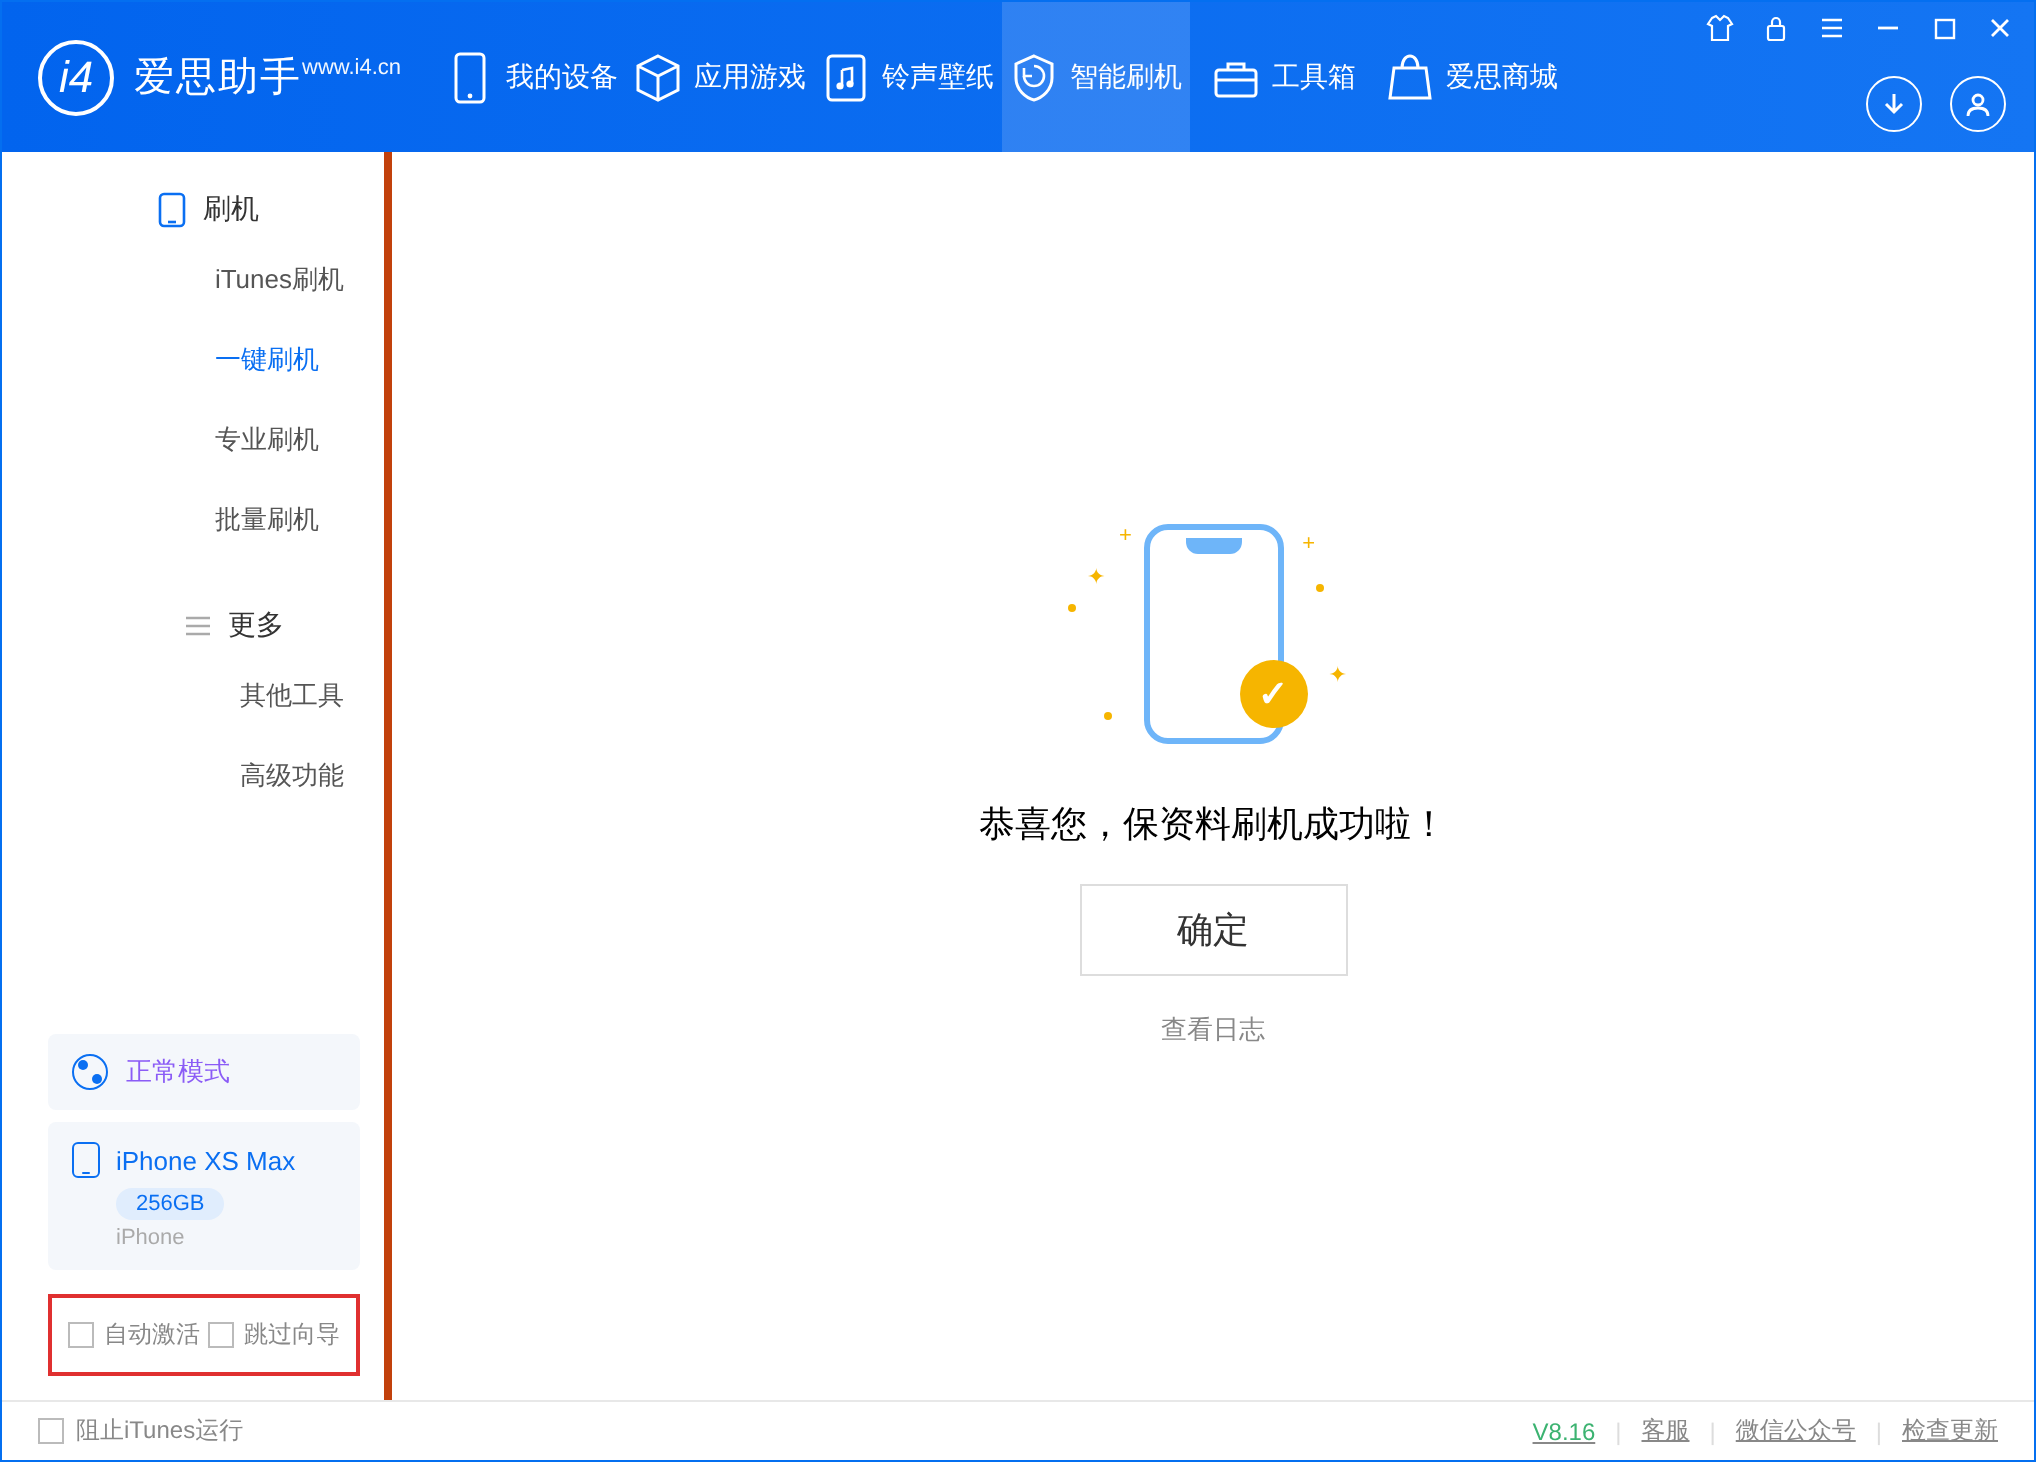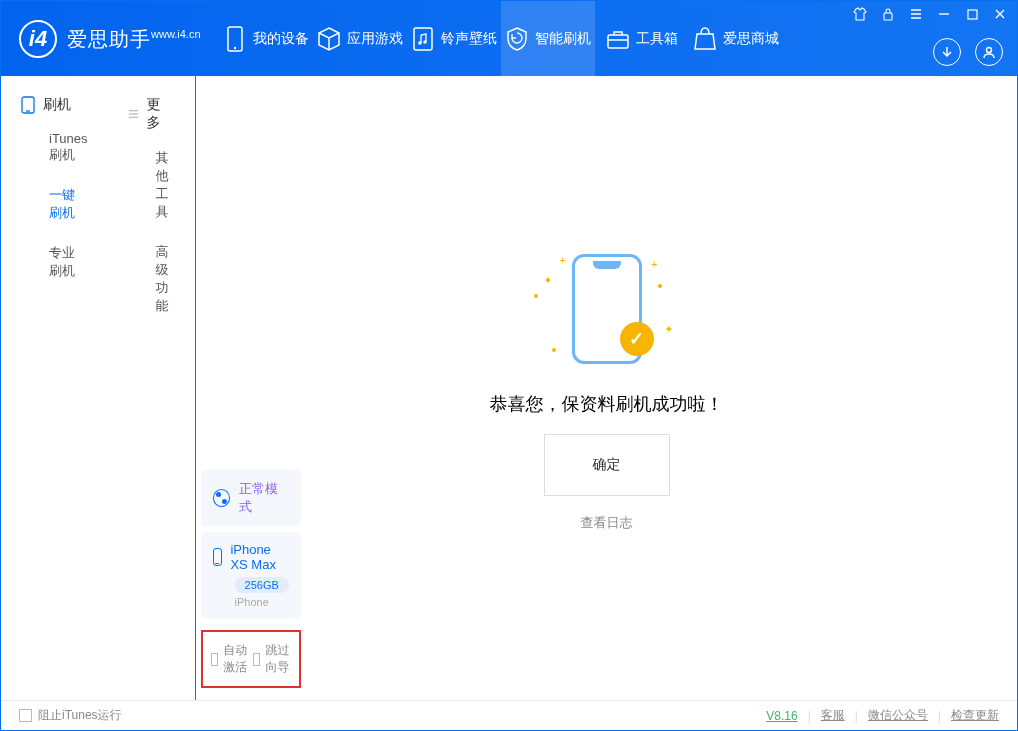--- a/index.html
+++ b/index.html
@@ -2,41 +2,41 @@
 <html><head>
   <meta charset="utf-8">
   <style>
     * { margin: 0; padding: 0; box-sizing: border-box; font-family: "Microsoft YaHei", Arial, sans-serif; }
     body { background: #fff; }
     .app { width: 1018px; height: 731px; border: 1px solid #046ff0; display: flex; flex-direction: column; position: relative; }
     
     
     .header { height: 75px; background: linear-gradient(to right, #0264ee, #1475f3); display: flex; align-items: stretch; color: #fff; position: relative; }
     .logo-area { display: flex; align-items: center; padding: 0 18px; gap: 10px; }
-    .logo-circle { width: 38px; height: 38px; border: 2.5px solid #fff; border-radius: 50%; display: flex; align-items: center; justify-content: center; font-size: 22px; font-weight: bold; font-style: italic; }
+    .logo-circle { width: 38px; height: 38px; border: 2.5px solid #fff; border-radius: 50%; display: flex; align-items: center; justify-content: center; font-size: 22px; font-weight: normal; font-style: italic; }
     .logo-text { display: flex; flex-direction: row; line-height: 1.1; }
     .logo-name { font-size: 20px; font-weight: 500; letter-spacing: 1px; }
     .logo-url { font-size: 11px; opacity: 0.95; }
     
     .top-tabs { display: flex; flex: 1; }
     .top-tab { width: 94px; display: flex; flex-direction: row; align-items: center; justify-content: center; gap: 5px; cursor: pointer; font-size: 14px; }
     .top-tab.active { background: rgba(255,255,255,0.15); }
     .tab-icon { width: 26px; height: 26px; display: flex; align-items: center; justify-content: center; }
     
     .win-controls { position: absolute; top: 6px; right: 10px; display: flex; gap: 14px; align-items: center; }
     .win-btn { width: 14px; height: 14px; cursor: pointer; color: #fff; display: flex; align-items: center; justify-content: center; }
     
     .header-right { position: absolute; right: 14px; bottom: 10px; display: flex; gap: 14px; }
     .circ-btn { width: 28px; height: 28px; border: 1.5px solid #fff; border-radius: 50%; display: flex; align-items: center; justify-content: center; cursor: pointer; color: #fff; }
     
     
     .body { flex: 1; display: flex; overflow: hidden; }
     
     
-    .sidebar { width: 195px; border-right: 1px solid #c2410c; display: flex; flex-direction: row; }
+    .sidebar { width: 195px; border-right: 4px solid #c2410c; display: flex; flex-direction: column; align-items: flex-end; }
     .side-section { padding: 14px 0 4px 0; }
     .side-header { display: flex; align-items: center; gap: 8px; padding: 6px 20px; color: #333; font-size: 14px; font-weight: 500; }
     .side-item { padding: 11px 20px 11px 48px; font-size: 13px; color: #555; cursor: pointer; }
     .side-item.active { color: #0a6ff2; }
     
     .side-bottom { margin-top: auto; }
     .mode-card { margin: 6px 12px; background: #f4f7fb; border-radius: 4px; padding: 10px 12px; display: flex; align-items: center; gap: 9px; font-size: 13px; color: #8b5cf6; }
     .mode-icon { width: 18px; height: 18px; border: 1.5px solid #0a6ff2; border-radius: 50%; position: relative; }
     .mode-icon::before { content: ''; position: absolute; width: 5px; height: 5px; background: #0a6ff2; border-radius: 50%; top: 2px; left: 2px; }
     .mode-icon::after { content: ''; position: absolute; width: 5px; height: 5px; background: #0a6ff2; border-radius: 50%; bottom: 2px; right: 2px; }
@@ -58,21 +58,21 @@
     .phone-outline { width: 70px; height: 110px; border: 3px solid #6eb5f9; border-radius: 12px; background: #fff; position: relative; }
     .phone-outline::before { content: ''; position: absolute; top: 4px; left: 50%; transform: translateX(-50%); width: 28px; height: 8px; background: #6eb5f9; border-radius: 0 0 6px 6px; }
     .badge-check { position: absolute; right: 28px; bottom: 18px; width: 34px; height: 34px; background: #f6b500; border-radius: 50%; display: flex; align-items: center; justify-content: center; color: #fff; font-size: 18px; font-weight: bold; }
     .sparkle { position: absolute; color: #f6b500; font-size: 11px; }
     .sp1 { top: 30px; left: 12px; } .sp2 { top: 10px; left: 28px; }
     .sp3 { top: 14px; right: 24px; } .sp4 { bottom: 38px; right: 8px; }
     .dot { width:4px; height:4px; background:#f6b500; border-radius:50%; position:absolute; }
     .d1{top:50px; left:2px;} .d2{bottom:22px; left:20px;} .d3{top:40px; right:20px;}
     
     .success-text { font-size: 18px; color: #000000; }
-    .ok-btn { padding: 21px 48px; border: 1px solid #ddd; background: #fff; font-size: 14px; color: #333; cursor: pointer; }
+    .ok-btn { padding: 10px 48px; border: 1px solid #ddd; background: #fff; font-size: 18px; color: #333; cursor: pointer; }
     .log-link { font-size: 13px; color: #888; cursor: pointer; }
     
     
     .footer { height: 30px; border-top: 1px solid #e8e8e8; display: flex; align-items: center; padding: 0 18px; font-size: 12px; color: #888; }
     .footer-left { display: flex; align-items: center; gap: 6px; }
     .footer-right { margin-left: auto; display: flex; align-items: center; gap: 10px; text-decoration: underline; }
     .divider { color: #ddd; }
     .footer-link { cursor: pointer; }
     .green { color: #3cb371; }
   </style>
@@ -200,20 +200,21 @@
         <div class="side-header">
           <svg width="14" height="18" viewBox="0 0 14 18">
               <rect x="1" y="1" width="12" height="16" rx="2" fill="none" stroke="#0a6ff2" stroke-width="1.3"></rect>
               <path d="M5 15 L9 15" stroke="#0a6ff2" stroke-width="1.3"></path>
             </svg>
           <span>刷机</span>
         </div>
         <div class="side-item">iTunes刷机</div>
         <div class="side-item active">一键刷机</div>
         <div class="side-item">专业刷机</div>
+        <div class="side-item">批量刷机</div>
       </div>
       <div class="side-section">
         <div class="side-header">
           <svg width="14" height="14" viewBox="0 0 14 14">
               <path d="M1 3 L13 3 M1 7 L13 7 M1 11 L13 11" stroke="#aaa" stroke-width="1.3"></path>
             </svg>
           <span>更多</span>
         </div>
         <div class="side-item">其他工具</div>
         <div class="side-item">高级功能</div>

